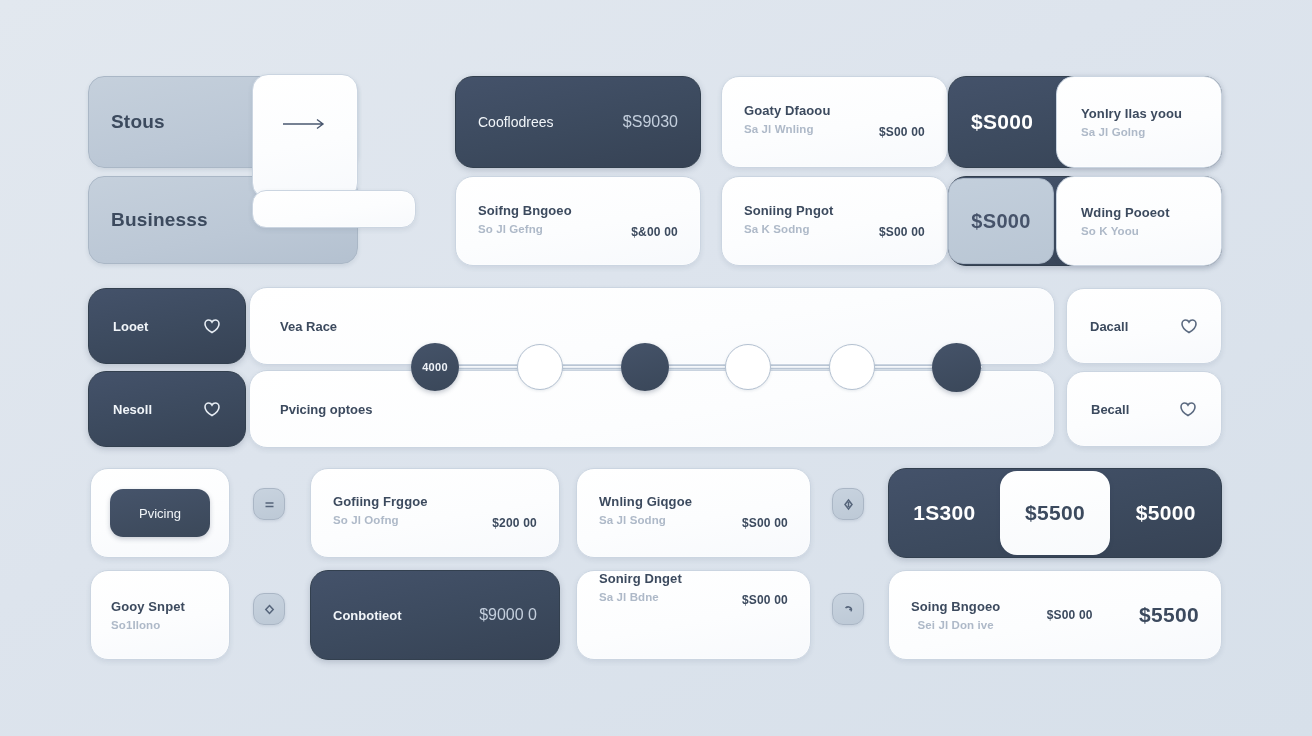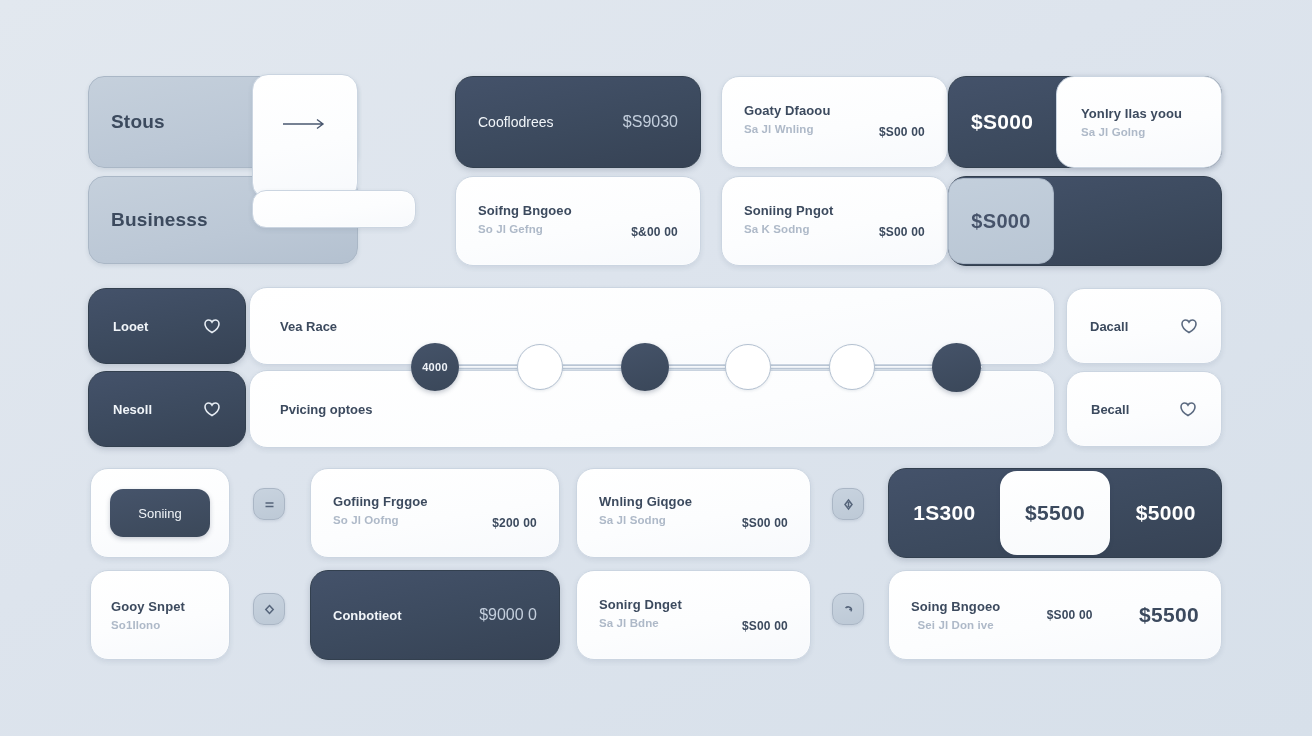--- a/index.html
+++ b/index.html
@@ -265,20 +265,28 @@
 
   <div class="abs card" style="left:1056px; top:76px; width:166px; height:92px;">
     <div class="card-pad" style="padding-left:24px;">
       <div class="stack">
         <span class="t-title">Yonlry Ilas yoou</span>
         <span class="t-sub">Sa Jl Golng</span>
       </div>
     </div>
   </div>
 
+  <div class="abs card" style="left:1056px; top:176px; width:166px; height:90px;">
+    <div class="card-pad" style="padding-left:24px;">
+      <div class="stack">
+        <span class="t-title">Wding Pooeot</span>
+        <span class="t-sub">So K Yoou</span>
+      </div>
+    </div>
+  </div>
 
   <div class="abs card-dark" style="left:88px; top:288px; width:158px; height:76px;">
     <div class="row-between" style="padding:0 24px;">
       <span class="t-mid t-mid-lt">Looet</span>
       <span class="ico">
         <svg class="heart" viewBox="0 0 18 18">
             <path d="M9 15.5 C9 15.5 2 11.4 2 6.9 C2 4.5 3.8 3 5.7 3 C7.2 3 8.4 3.9 9 5 C9.6 3.9 10.8 3 12.3 3 C14.2 3 16 4.5 16 6.9 C16 11.4 9 15.5 9 15.5 Z"></path>
           </svg>
       </span>
     </div>
@@ -339,21 +347,21 @@
       </span>
     </div>
   </div>
 
   <div class="abs card" style="left:90px; top:468px; width:140px; height:90px;">
     <div class="card-pad" style="padding:0; justify-content:center;">
       <div style="width:100px; height:48px; border-radius:13px;
                   background:linear-gradient(168deg,#46546b 0%,#3b4859 100%);
                   box-shadow:0 2px 5px rgba(40,55,80,.24);
                   display:flex; align-items:center; justify-content:center;">
-        <span class="t-title-lt" style="font-size:13px;">Soniing</span>
+        <span class="t-title-lt" style="font-size:13px;">Pvicing</span>
       </div>
     </div>
   </div>
 
   <div class="abs sq-btn" style="left:253px; top:488px;">
     <svg viewBox="0 0 15 15">
         <path d="M3.5 6 H11.5 M3.5 9.5 H11.5"></path>
       </svg>
   </div>
 
@@ -414,21 +422,21 @@
   </div>
 
   <div class="abs card-dark" style="left:310px; top:570px; width:250px; height:90px;">
     <div class="row-between">
       <span class="t-mid t-mid-lt">Conbotieot</span>
       <span class="t-price-lt">$9000 0</span>
     </div>
   </div>
 
   <div class="abs card" style="left:576px; top:570px; width:235px; height:90px;">
-    <div class="row-between" style="align-items:flex-start; padding-top:26px;">
+    <div class="row-between" style="align-items:flex-start; ">
       <div class="stack">
         <span class="t-title">Sonirg Dnget</span>
         <span class="t-sub">Sa Jl Bdne</span>
       </div>
       <span class="t-price" style="margin-top:22px;">$S00 00</span>
     </div>
   </div>
 
   <div class="abs sq-btn" style="left:832px; top:593px;">
     <svg viewBox="0 0 15 15">

